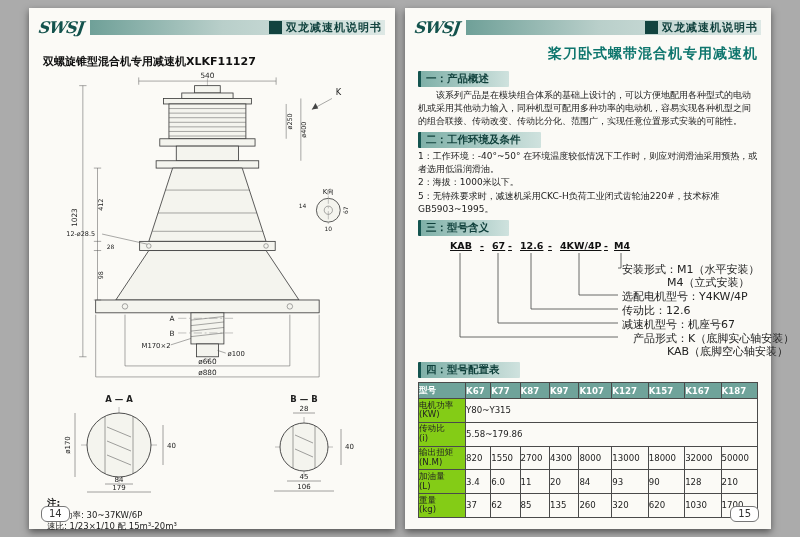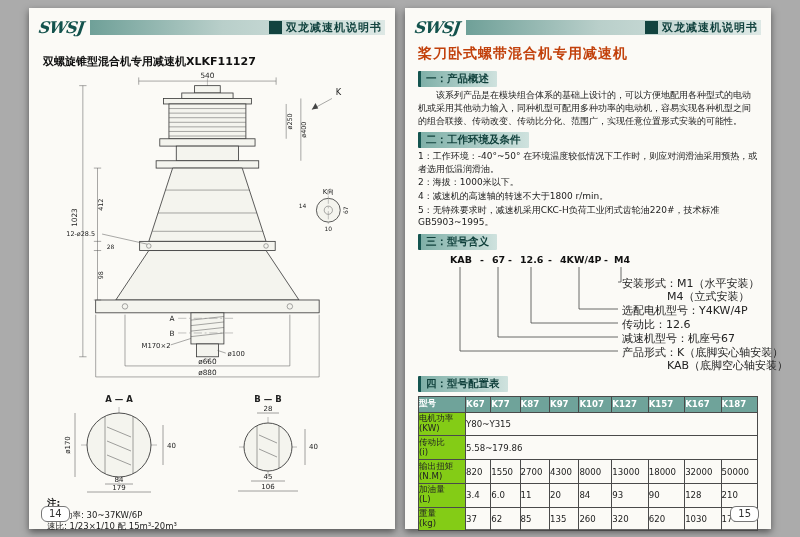--- a/index.html
+++ b/index.html
@@ -28,42 +28,42 @@
   .band-block{width:13px;height:13px;background:#12433f;}
   .band-title{font-size:11px;font-weight:bold;color:#12433f;letter-spacing:1px;}
   
   .lp-title{margin:16px 0 2px 14px;font-size:11px;font-weight:bold;color:#111;}
   .drawing-wrap{text-align:center;}
   svg text{fill:#222;}
   svg .shape{fill:#f4f4ee;stroke:#3a3a3a;stroke-width:0.9;}
   svg .thin{stroke:#555;stroke-width:0.55;fill:none;}
   svg .dim{stroke:#555;stroke-width:0.55;fill:none;}
   svg .cl{stroke:#888;stroke-width:0.55;stroke-dasharray:9 3 2 3;fill:none;}
-  .views-row{display:flex;gap:24px;margin:2px 0 0 30px;}
+  .views-row{display:flex;gap:60px;margin:2px 0 0 30px;}
   .notes{margin:2px 0 0 18px;font-size:8.5px;color:#222;line-height:1.35;}
   .notes .n-label{font-weight:bold;font-size:9.5px;}
   .page-num{
     position:absolute;bottom:7px;font-size:10px;color:#333;
     border:1px solid #777;border-radius:6px;padding:0 7px;line-height:14px;background:#fff;
   }
   .page-num.left{left:12px;} .page-num.right{right:12px;}
   
   .rp-body{padding:0 13px;}
-  .rp-title{text-align:left;font-size:14px;font-weight:bold;letter-spacing:1px;margin:7px 0 4px;color:#c2410c;}
+  .rp-title{text-align:right;font-size:14px;font-weight:bold;letter-spacing:1px;margin:7px 0 4px;color:#0f766e;}
   .sec-h{
     display:inline-block;font-size:10.5px;font-weight:bold;color:#0e3f3a;
     background:linear-gradient(90deg,#7fb0a8,#cfe2de);
-    border-left:3px solid #155550;padding:1px 8px 1px 5px;margin:4px 0 2px;border-radius:1px;
+    border-left:3px solid #155550;padding:1px 20px 1px 5px;margin:4px 0 2px;border-radius:1px;
   }
   .para{font-size:9px;line-height:1.45;color:#222;text-indent:2em;margin:0;}
   .cond-item{font-size:9px;line-height:1.4;color:#222;margin:0 0 1px;}
   
   .model-diagram{position:relative;width:344px;height:118px;margin:1px 0 1px 4px;}
   .model-diagram svg{position:absolute;left:0;top:0;}
-  .code-part{position:absolute;top:1px;font-size:9.5px;font-weight:bold;color:#111;}
+  .code-part{position:absolute;top:1px;font-size:9.5px;font-weight:bold;color:#111;text-decoration:underline;}
   .callout{position:absolute;font-size:11px;color:#222;white-space:nowrap;}
   
   .cfg-table{border-collapse:collapse;width:340px;margin-top:2px;}
   .cfg-table th,.cfg-table td{
     border:1px solid #4a4a4a;font-size:8.6px;text-align:left;
     padding:1.5px 0;color:#222;
   }
   .cfg-table th{background:#6fa39a;color:#fff;font-weight:bold;}
   .cfg-table td.rl{white-space:pre-line;line-height:1.15;width:46px;background:#84cc16;}
 </style>
@@ -247,21 +247,20 @@
 
     <div class="rp-body">
       <div class="rp-title">桨刀卧式螺带混合机专用减速机</div>
 
       <div><span class="sec-h">一：产品概述</span></div>
       <p class="para">该系列产品是在模块组合体系的基础上设计的，可以方便地配用各种型式的电动机或采用其他动力输入，同种机型可配用多种功率的电动机，容易实现各种机型之间的组合联接、传动改变、传动比分化、范围广，实现任意位置形式安装的可能性。</p>
 
       <div><span class="sec-h">二：工作环境及条件</span></div>
       <div class="cond-item">1：工作环境：-40°~50° 在环境温度较低情况下工作时，则应对润滑油采用预热，或者选用低温润滑油。</div>
       <div class="cond-item">2：海拔：1000米以下。</div>
-      <div class="cond-item">4：减速机的高速轴的转速不大于1800 r/min。</div>
       <div class="cond-item">5：无特殊要求时，减速机采用CKC-H负荷工业闭式齿轮油220#，技术标准GB5903~1995。</div>
 
       <div><span class="sec-h">三：型号含义</span></div>
       <div class="model-diagram">
         <svg width="344" height="118" viewBox="0 0 344 118">
           <polyline points="199,14 199,29 196,29" fill="none" stroke="#444" stroke-width="0.8"></polyline>
           <polyline points="157,14 157,56 196,56" fill="none" stroke="#444" stroke-width="0.8"></polyline>
           <polyline points="109,14 109,70 196,70" fill="none" stroke="#444" stroke-width="0.8"></polyline>
           <polyline points="76,14 76,84 196,84" fill="none" stroke="#444" stroke-width="0.8"></polyline>
           <polyline points="38,14 38,98 196,98" fill="none" stroke="#444" stroke-width="0.8"></polyline>
@@ -273,21 +272,21 @@
         <span class="code-part" style="left:98px">12.6</span>
         <span class="code-part" style="left:126px">-</span>
         <span class="code-part" style="left:138px">4KW/4P</span>
         <span class="code-part" style="left:182px">-</span>
         <span class="code-part" style="left:192px">M4</span>
         <span class="callout" style="left:200px;top:23px">安装形式：M1（水平安装）</span>
         <span class="callout" style="left:245px;top:36px">M4（立式安装）</span>
         <span class="callout" style="left:200px;top:50px">选配电机型号：Y4KW/4P</span>
         <span class="callout" style="left:200px;top:64px">传动比：12.6</span>
         <span class="callout" style="left:200px;top:78px">减速机型号：机座号67</span>
-        <span class="callout" style="left:200px;top:92px">产品形式：K（底脚实心轴安装）</span>
+        <span class="callout" style="left:211px;top:92px">产品形式：K（底脚实心轴安装）</span>
         <span class="callout" style="left:245px;top:105px">KAB（底脚空心轴安装）</span>
       </div>
 
       <div><span class="sec-h">四：型号配置表</span></div>
       <table class="cfg-table">
         <tbody>
             <tr>
           <th>型号</th>
           <th>K67</th>
           <th>K77</th>

